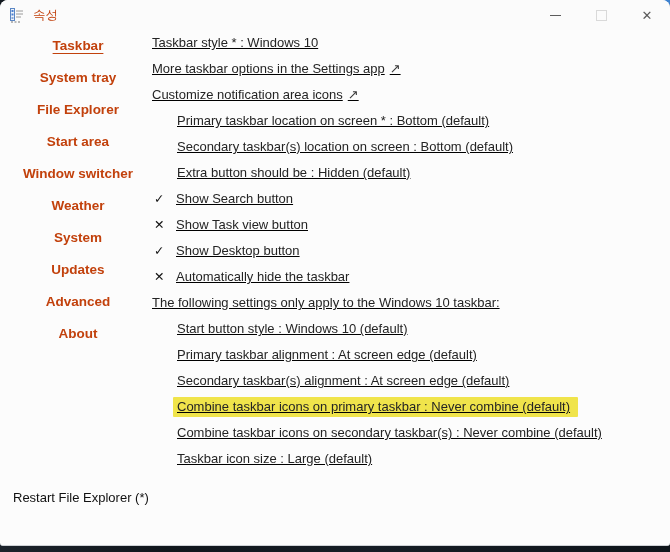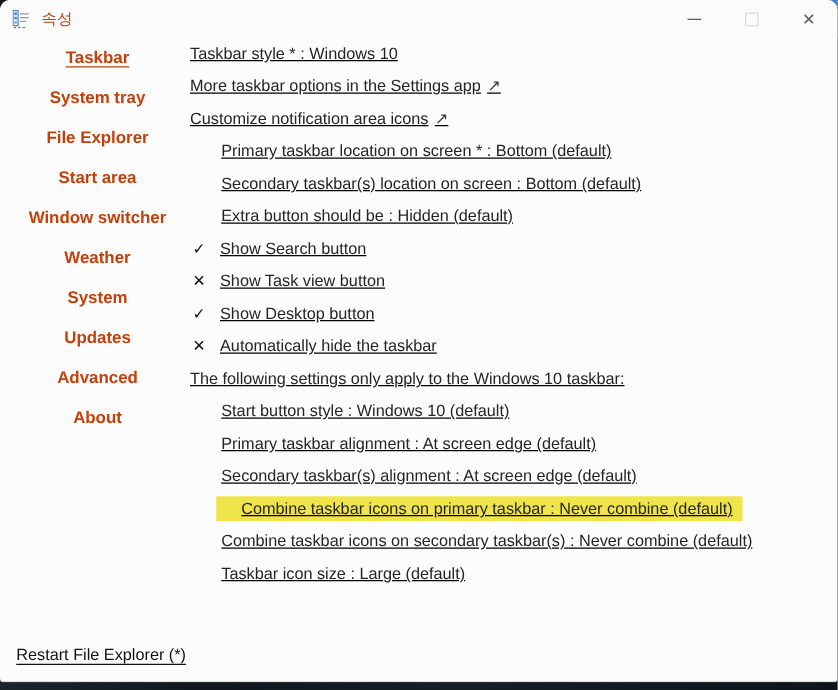--- a/index.html
+++ b/index.html
@@ -32,25 +32,25 @@
   .side-item{height:32px;line-height:32px;font-size:13.5px;font-weight:bold;color:#c2410c;
     white-space:nowrap;cursor:default;text-align:center;}
   .side-item.active{text-decoration:underline;text-underline-offset:3px;}
 
   
   .main{position:absolute;left:152px;top:30px;right:4px;text-decoration:underline;}
   .row{height:26px;line-height:26px;font-size:13px;color:#242424;white-space:nowrap;}
   .row.indent{padding-left:25px;}
   .row .mark{display:inline-block;width:22px;padding-left:2px;font-weight:bold;font-size:12.5px;color:#111;}
   .row .arrow{margin-left:5px;color:#3a3a3a;}
-  .txt.highlight{background:var(--highlight,#f0e44b);padding:2px 8px 3px 20px;margin-left:-4px;border-radius:1px;}
+  .txt.highlight{background:var(--highlight,#f0e44b);padding:2px 8px 3px 4px;margin-left:-4px;border-radius:1px;}
 
   
-  .restart-link{position:absolute;left:13px;top:516px;font-size:13px;color:#111;
-    text-decoration:underline;text-underline-offset:3px;white-space:nowrap;cursor:default;}
+  .restart-link{position:absolute;left:13px;top:490px;font-size:13px;color:#111;
+    text-underline-offset:3px;white-space:nowrap;cursor:default;}
 </style>
 </head>
 <body>
 
 <div id="page">
   <div class="corner-fragment"></div>
   <div class="desktop-strip"></div>
 
   <div class="window">
 

